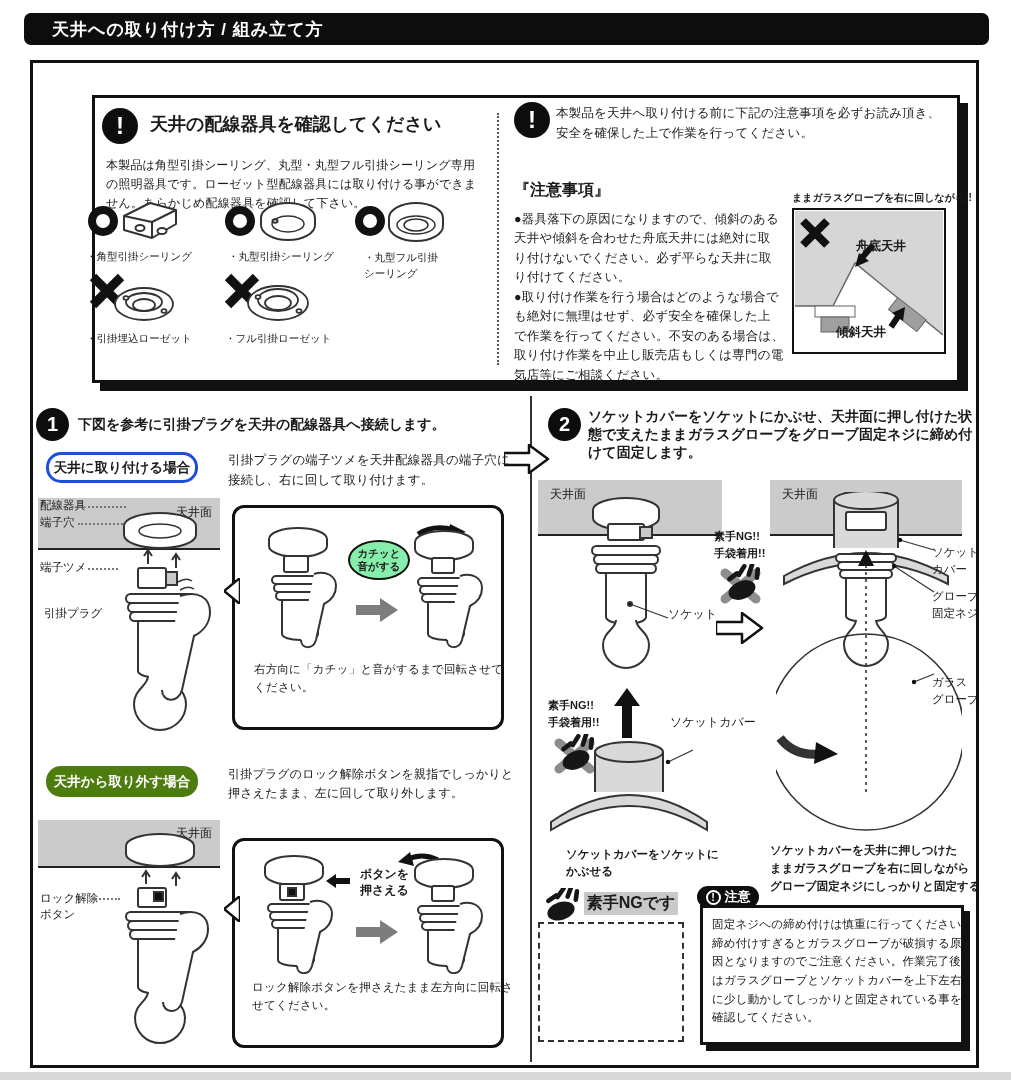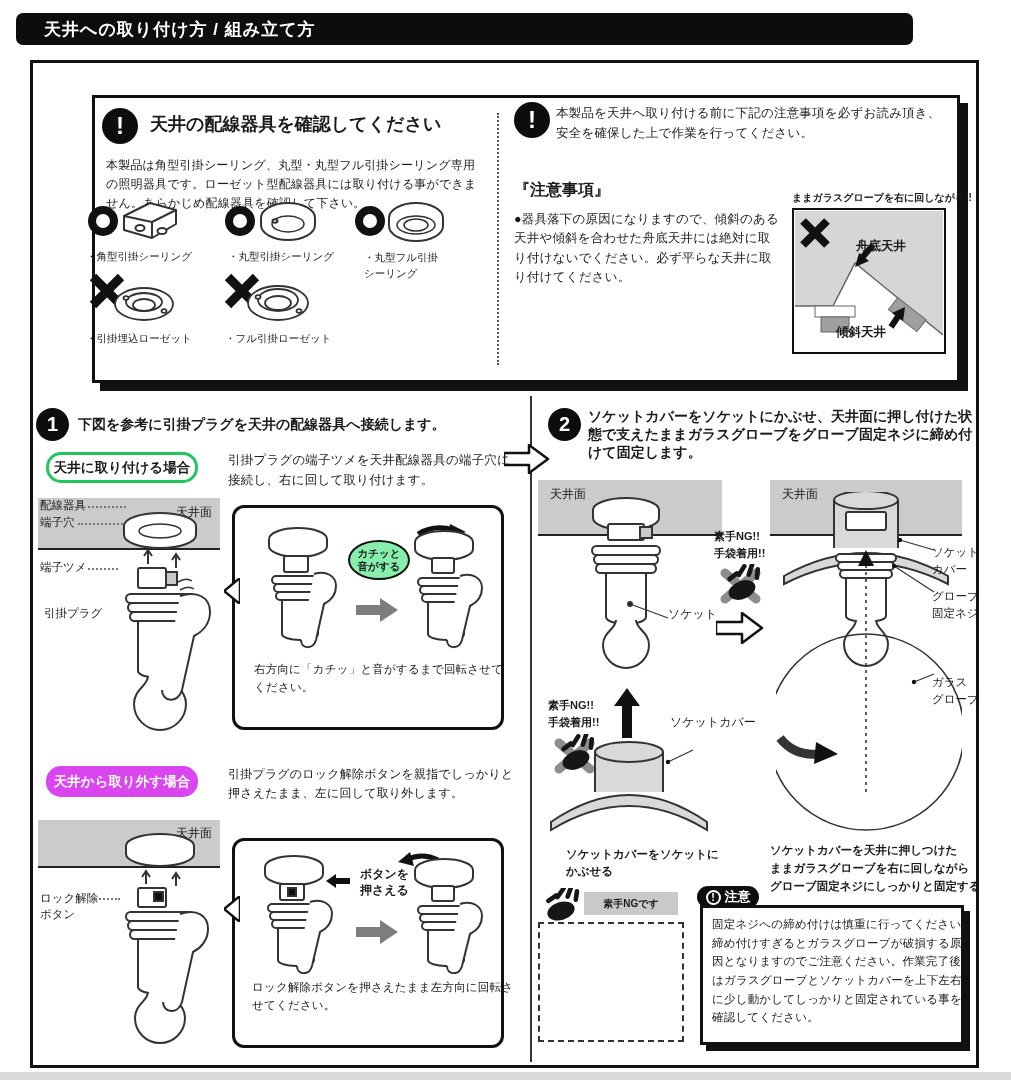--- a/index.html
+++ b/index.html
@@ -10,40 +10,40 @@
 .pre{white-space:pre-line}
 .txt{line-height:1.58;letter-spacing:.2px}
 .titlebar{background:#0d0d0d;color:#fff;border-radius:7px;display:flex;align-items:center;padding-left:28px;font-weight:bold;font-size:17px;letter-spacing:1px}
 .outerbox{border:3px solid #111}
 .topbox{border:3px solid #111;background:#fff;box-shadow:8px 8px 0 0 #111}
 .dotdiv{border-left:2px dotted #555}
 .soliddiv{border-left:2px solid #333}
 .warnicon{background:#0d0d0d;color:#fff;border-radius:50%;display:flex;align-items:center;justify-content:center;font-weight:bold;font-size:24px}
 .stepbadge{background:#0d0d0d;color:#fff;border-radius:50%;display:flex;align-items:center;justify-content:center;font-weight:bold;font-size:20px}
 .ring{border:8px solid #111;border-radius:50%;width:30px;height:30px}
-.tag{border:3px solid #22c55e;border-radius:15px;background:#fff;display:flex;align-items:center;justify-content:center;font-weight:bold;font-size:13.5px}
-.tagdark{background:#d946ef;border:none;color:#fff}
+.tag{border:3px solid #1d4ed8;border-radius:15px;background:#fff;display:flex;align-items:center;justify-content:center;font-weight:bold;font-size:13.5px}
+.tagdark{background:#4d7c0f;border:none;color:#fff}
 .band{background:#cbcbcb;border-bottom:2.5px solid #222}
 .roundbox{border:3px solid #111;border-radius:12px;background:#fff}
 .bubble{border:2px solid #111;border-radius:50%;background:#86efac;display:flex;align-items:center;justify-content:center;text-align:center;font-size:10.5px;font-weight:bold;line-height:1.25}
 .dashbox{border:2px dashed #333;background:#fff}
 .cautionbox{border:3px solid #111;background:#fff;box-shadow:6px 6px 0 0 #111}
 .cautionbadge{background:#0d0d0d;color:#fff;border-radius:11px;display:flex;align-items:center;justify-content:center;gap:4px;font-weight:bold;font-size:13px}
 .excl{border:2px solid #fff;border-radius:50%;width:15px;height:15px;display:flex;align-items:center;justify-content:center;font-size:11px;font-weight:bold}
 .ngbox{border:2.5px solid #111;background:#fff}
-.graylabelbg{background:#c9c9c9;display:flex;align-items:center;justify-content:center;font-weight:bold;font-size:10px}
+.graylabelbg{background:#c9c9c9;display:flex;align-items:center;justify-content:center;font-weight:bold;font-size:16px}
 .leader{border-top:2px dotted #777}
 .small{font-size:12px}
 </style>
 </head>
 <body>
 
 <div class="page">
 
-  <div class="abs titlebar" style="left:16px;top:13px;width:897px;height:32px">天井への取り付け方 / 組み立て方</div>
+  <div class="abs titlebar" style="left:24px;top:13px;width:965px;height:32px">天井への取り付け方 / 組み立て方</div>
 
   <div class="abs outerbox" style="left:30px;top:60px;width:949px;height:1008px"></div>
 
   <div class="abs topbox" style="left:92px;top:95px;width:868px;height:288px"></div>
   <div class="abs dotdiv" style="left:497px;top:113px;height:252px"></div>
 
   <div class="abs warnicon" style="left:102px;top:108px;width:36px;height:36px">!</div>
   <div class="abs b" style="left:150px;top:112px;font-size:18px">天井の配線器具を確認してください</div>
   <div class="abs pre txt" style="left:106px;top:156px;font-size:12px">本製品は角型引掛シーリング、丸型・丸型フル引掛シーリング専用
 の照明器具です。ローゼット型配線器具には取り付ける事ができま
@@ -127,20 +127,25 @@
   <div class="abs pre" style="left:225px;top:332px;font-size:10.5px">・フル引掛ローゼット</div>
 
   <div class="abs warnicon" style="left:514px;top:102px;width:36px;height:36px">!</div>
   <div class="abs pre txt" style="left:556px;top:104px;font-size:12.5px">本製品を天井へ取り付ける前に下記の注意事項を必ずお読み頂き、
 安全を確保した上で作業を行ってください。</div>
   <div class="abs b" style="left:514px;top:180px;font-size:16px">『注意事項』</div>
   <div class="abs pre txt" style="left:514px;top:210px;font-size:12.5px;line-height:1.55">●器具落下の原因になりますので、傾斜のある
 天井や傾斜を合わせた舟底天井には絶対に取
 り付けないでください。必ず平らな天井に取
 り付けてください。</div>
+  <div class="abs pre txt" style="left:514px;top:288px;font-size:12.5px;line-height:1.55">●取り付け作業を行う場合はどのような場合で
+も絶対に無理はせず、必ず安全を確保した上
+で作業を行ってください。不安のある場合は、
+取り付け作業を中止し販売店もしくは専門の電
+気店等にご相談ください。</div>
 
   <div class="abs b" style="left:792px;top:191px;font-size:10px">ままガラスグローブを右に回しながら!!</div>
   <div class="abs ngbox" style="left:792px;top:208px;width:154px;height:146px">
     <svg width="148" height="140" viewBox="0 0 148 140" style="margin:1px">
       <rect width="148" height="140" fill="#d6d6d6"></rect>
       <path d="M0,140 L0,95 L38,95 L60,52 L82,70 L148,124 L148,140 Z" fill="#fff"></path>
       <path d="M0,95 L38,95 L60,52 L82,70 L148,124" fill="none" stroke="#666" stroke-width="1.5"></path>
       <rect x="20" y="95" width="40" height="11" fill="#fff" stroke="#666"></rect>
       <rect x="26" y="106" width="28" height="15" fill="#9f9f9f" stroke="#666"></rect>
       <g transform="rotate(38 112 104)">

